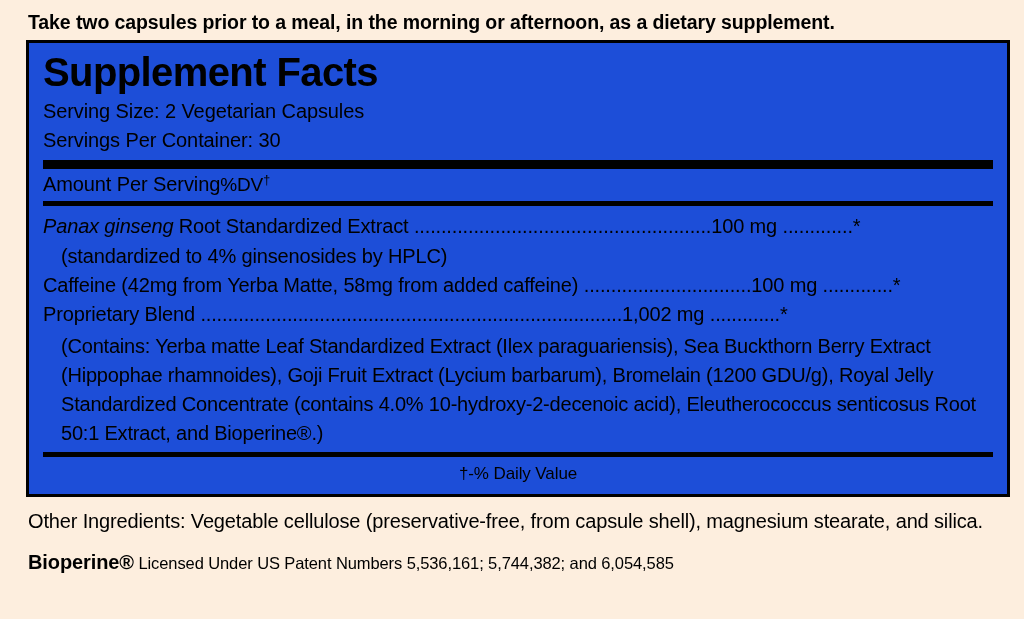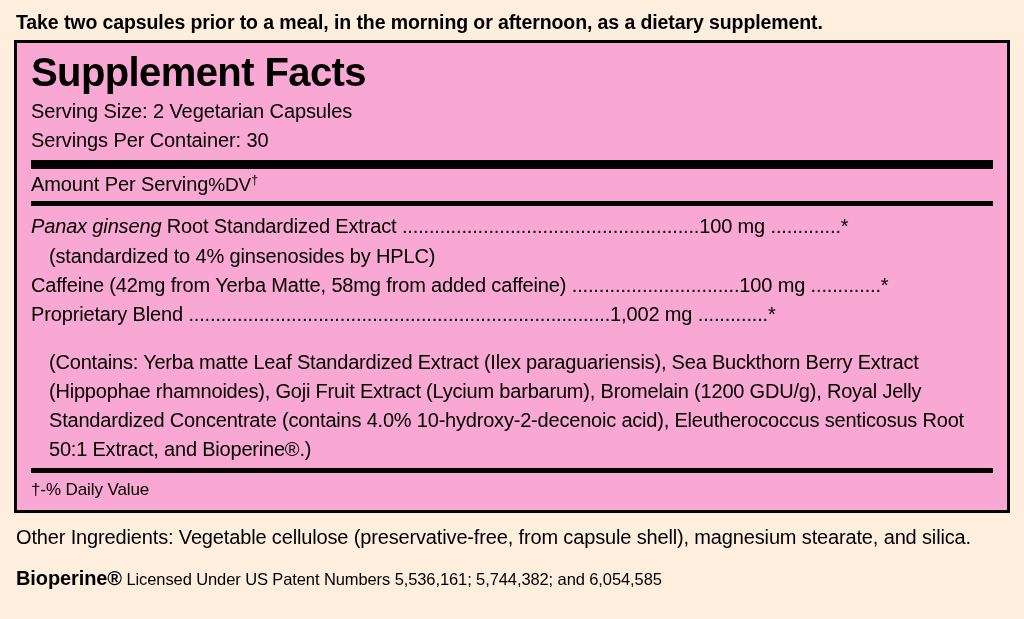--- a/index.html
+++ b/index.html
@@ -12,34 +12,34 @@
     background: #fdeede;
     font-family: "Liberation Sans", sans-serif;
     color: #000;
     overflow: hidden;
   }
   .page {
     position: relative;
     width: 1024px;
     height: 619px;
     box-sizing: border-box;
-    padding: 6px 14px 0 14px;
+    padding: 6px 14px 0 26px;
   }
   .directions {
     font-size: 19.5px;
     font-weight: bold;
     letter-spacing: -0.1px;
     line-height: 1.25;
     margin: 4px 0 6px 2px;
   }
   .panel {
     border: 3px solid #000;
     box-sizing: border-box;
     padding: 6px 14px 8px 14px;
-    background: #f9a8d4;
+    background: #1d4ed8;
   }
   .sf-title {
     font-size: 40px;
     font-weight: bold;
     letter-spacing: -0.6px;
     line-height: 1.05;
     margin: 2px 0 4px 0;
   }
   .serving-line {
     font-size: 20px;
@@ -82,24 +82,24 @@
     line-height: 1.45;
     letter-spacing: -0.15px;
     padding-left: 18px;
   }
   .blend-desc {
     font-size: 20px;
     line-height: 1.45;
     letter-spacing: -0.2px;
     padding-left: 18px;
     padding-top: 2px;
-    margin-top: 16px;
   }
   .footnote-row {
     display: flex;
+    justify-content: center;
     gap: 48px;
     font-size: 17px;
     padding: 7px 0 2px 0;
     letter-spacing: -0.1px;
   }
   .other-ing {
     font-size: 20px;
     line-height: 1.45;
     letter-spacing: -0.15px;
     margin: 10px 2px 12px 2px;

